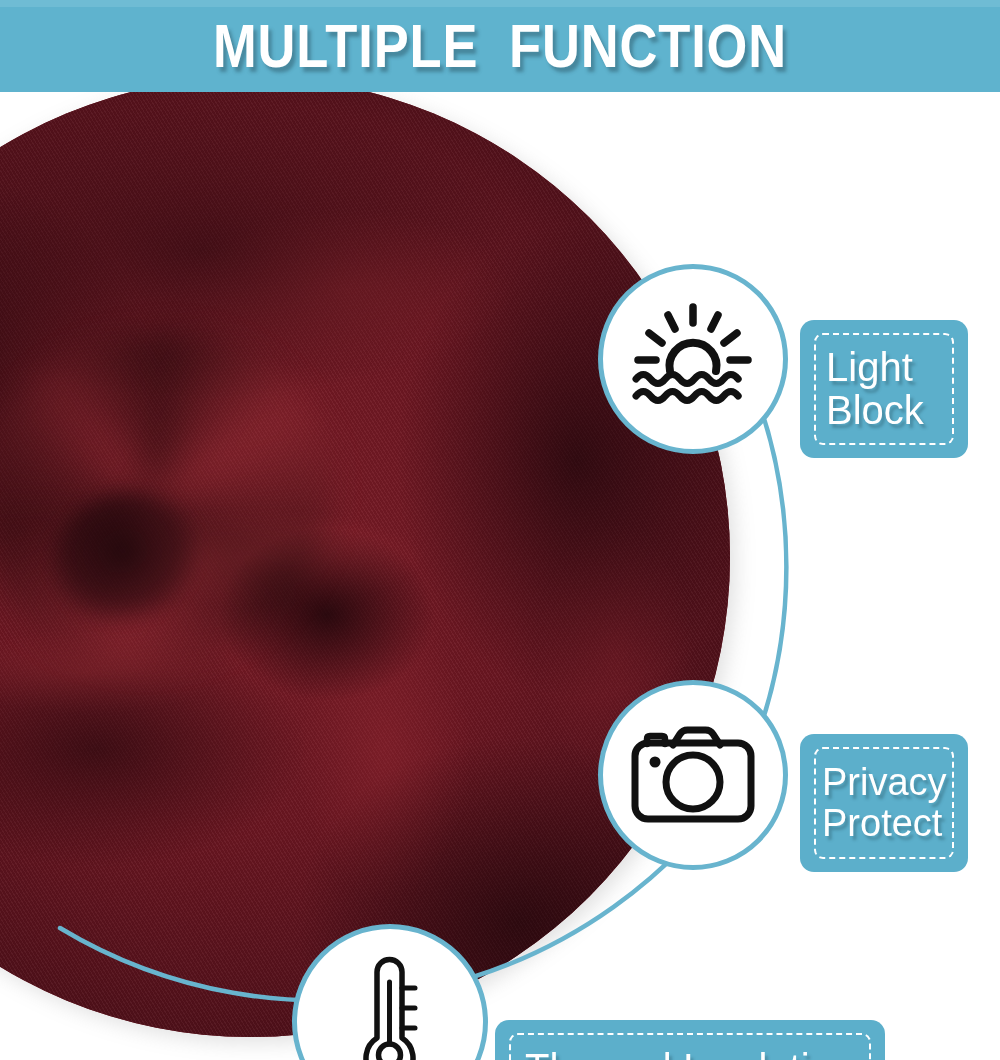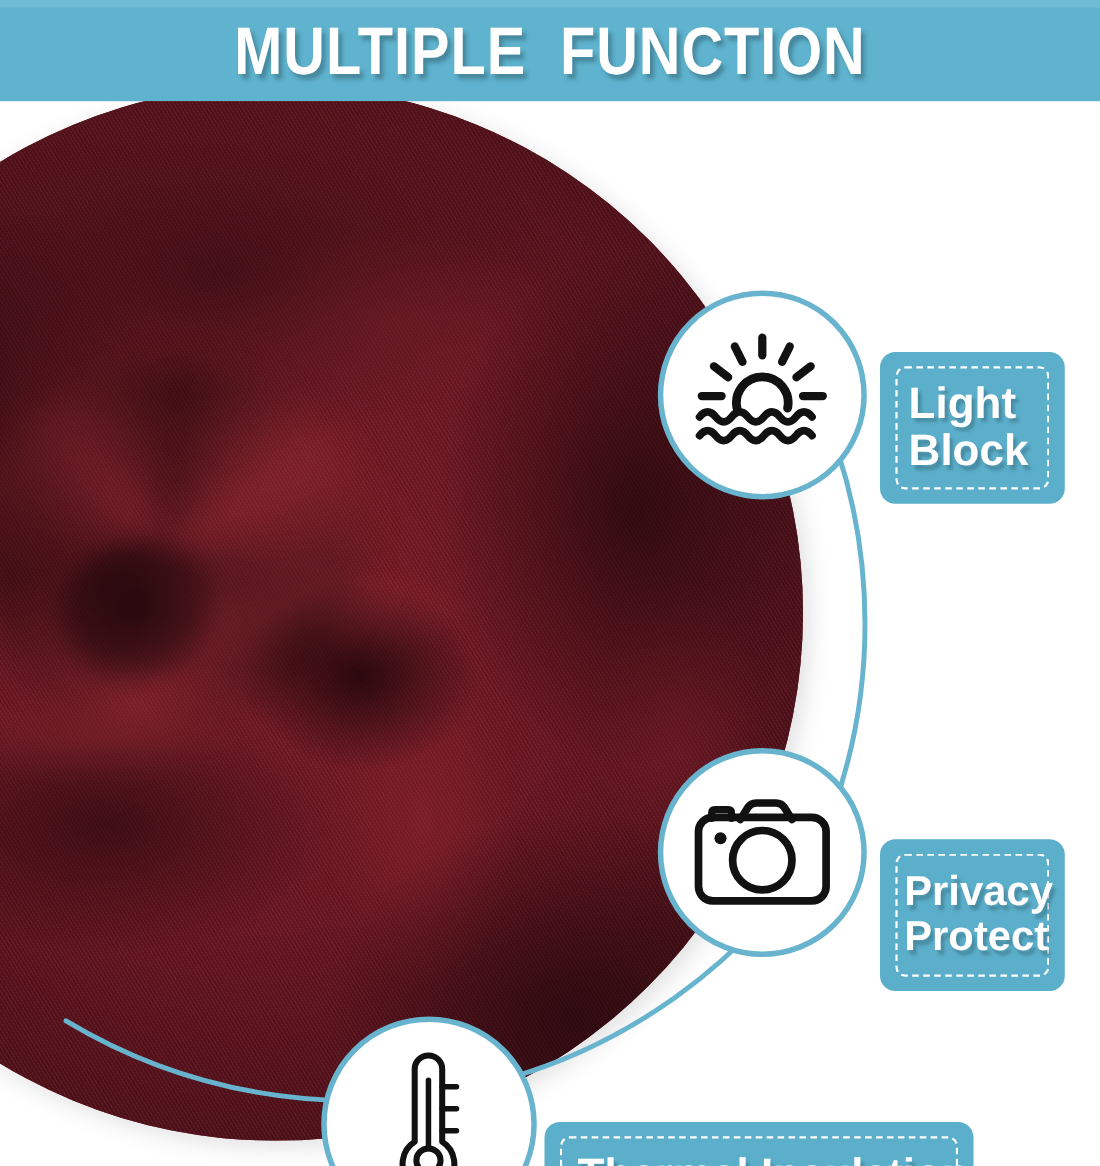--- a/index.html
+++ b/index.html
@@ -119,21 +119,21 @@
     border:2.5px dashed #ffffff;
     border-radius:9px;
     box-sizing:border-box;
   }
   .badge-text{
     position:absolute;
     inset:0;
     display:flex;
     align-items:center;
     color:#ffffff;
-    font-weight:bold;
+    font-weight:normal;
     text-shadow:3px 4px 3px rgba(40,85,100,0.40);
     line-height:1.08;
     white-space:pre-line;
     box-sizing:border-box;
   }
 
   .bubble{
     position:absolute;
     border-radius:50%;
     background:#ffffff;
@@ -143,21 +143,21 @@
     align-items:center;
     justify-content:center;
     z-index:5;
   }
   .bubble svg{display:block;}
 
   
   #badge-light{ left:800px; top:228px; width:168px; height:138px; }
   #badge-light .badge-text{ padding-left:26px; font-size:40px; }
 
-  #badge-privacy{ left:800px; top:642px; width:168px; height:138px;margin-top:29px; }
+  #badge-privacy{ left:800px; top:642px; width:168px; height:138px; }
   #badge-privacy .badge-text{ padding-left:22px; font-size:38px; }
 
   #badge-thermal{ left:495px; top:928px; width:390px; height:98px; }
   #badge-thermal .badge-text{ padding-left:30px; font-size:40px; }
 
   
   #bubble-light{ left:598px; top:172px; width:190px; height:190px; }
   #bubble-privacy{ left:598px; top:588px; width:190px; height:190px; }
   #bubble-thermal{ left:292px; top:832px; width:196px; height:196px; }
 </style>

